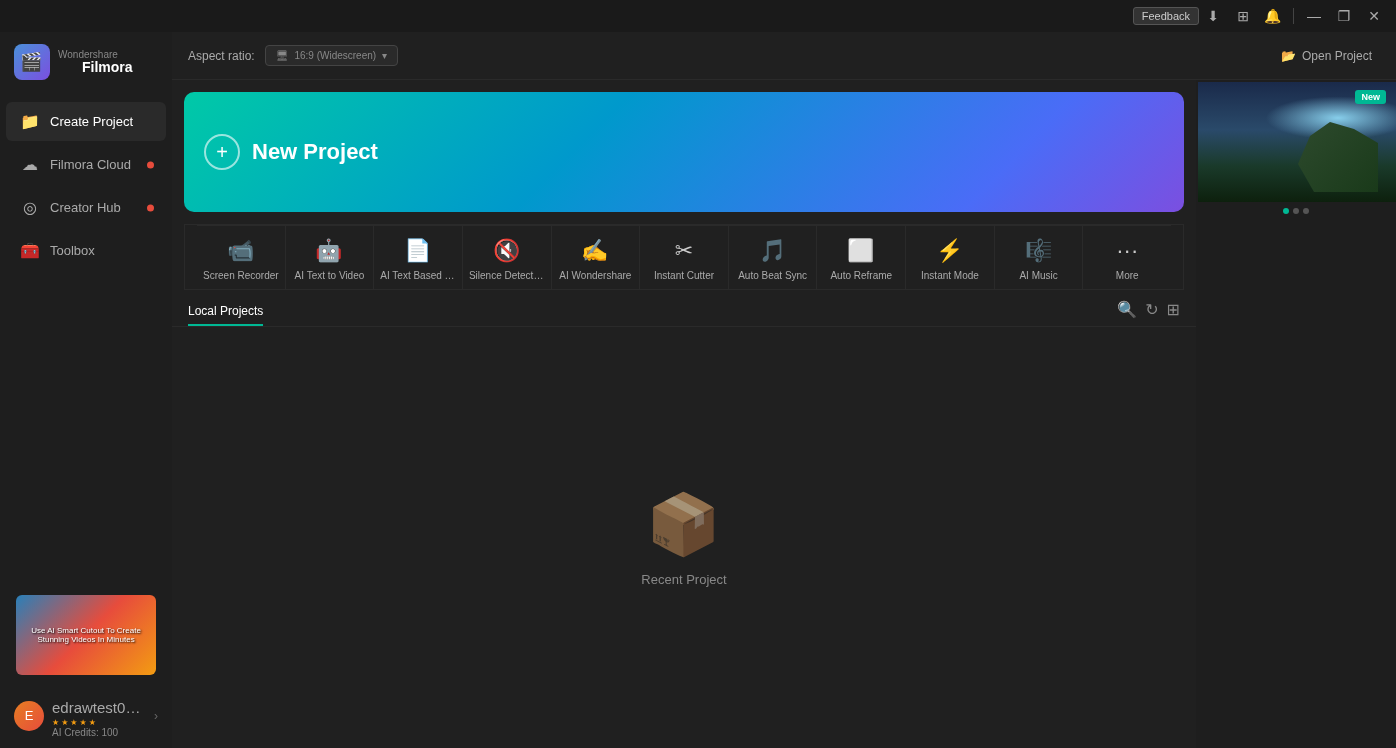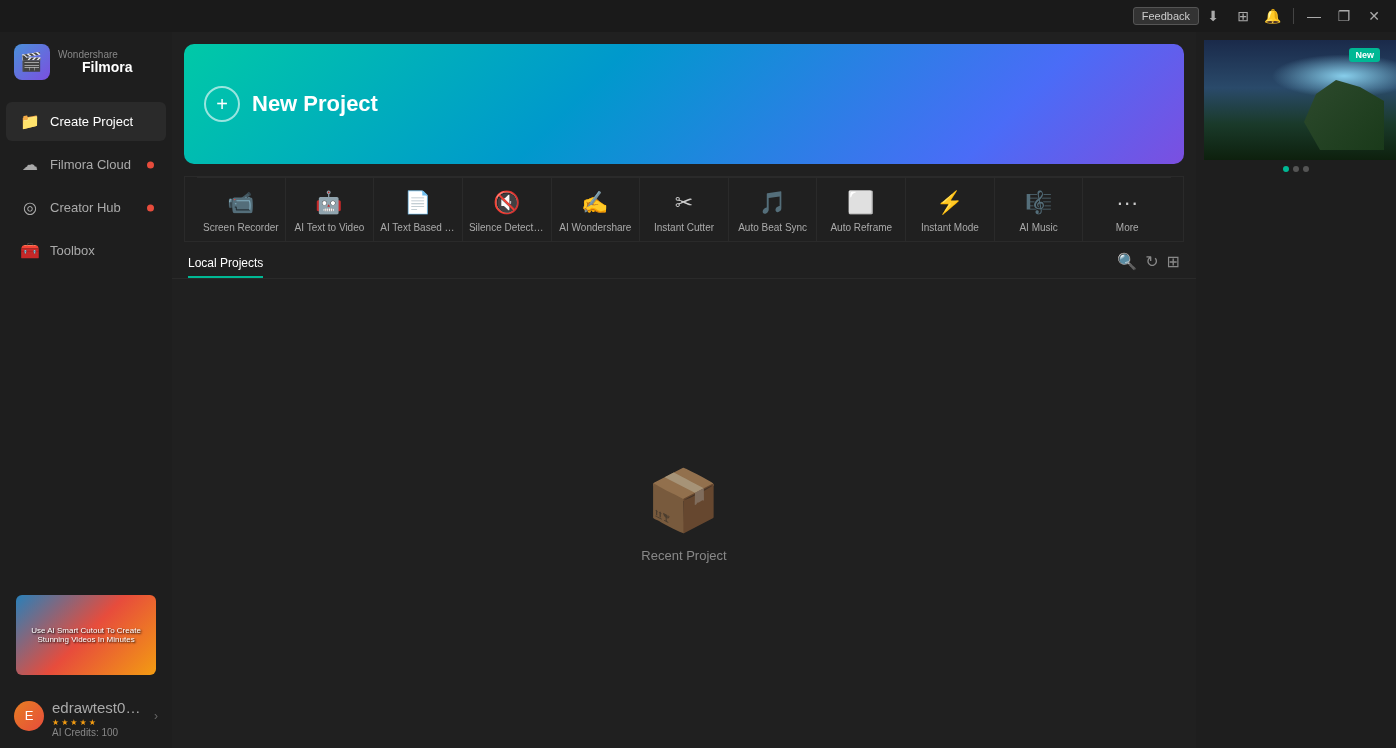--- a/index.html
+++ b/index.html
@@ -361,21 +361,21 @@
     .right-panel {
       width: 200px;
       background: #1e1e1e;
       flex-shrink: 0;
       display: flex;
       flex-direction: column;
       overflow: hidden;
     }
     .right-panel-card {
       position: relative;
-      margin: 8px;
+      margin: 2px;
     }
     .right-panel-image {
       width: 200px;
       height: 120px;
       background: linear-gradient(135deg, #1a3a5c 0%, #0d2137 40%, #1a4a3a 70%, #2d5a2d 100%);
       overflow: hidden;
       position: relative;
       display: flex;
       align-items: flex-end;
       justify-content: flex-end;
@@ -543,20 +543,32 @@
           </div>
           <div class="user-credits">AI Credits: 100</div>
         </div>
         <span class="user-arrow">›</span>
       </div>
     </div>
   </div>
 
   <div class="content">
 
+    <div class="topbar">
+      <span class="aspect-ratio-label">Aspect ratio:</span>
+      <div class="aspect-ratio-select">
+        <span>🖥</span>
+        <span>16:9 (Widescreen)</span>
+        <span>▾</span>
+      </div>
+      <div class="open-project-btn">
+        <span>📂</span>
+        <span>Open Project</span>
+      </div>
+    </div>
 
     <div class="content-split">
 
       <div class="center-panel">
 
         <div class="new-project-banner">
           <div class="banner-icon">+</div>
           <div class="banner-title">New Project</div>
         </div>
 

